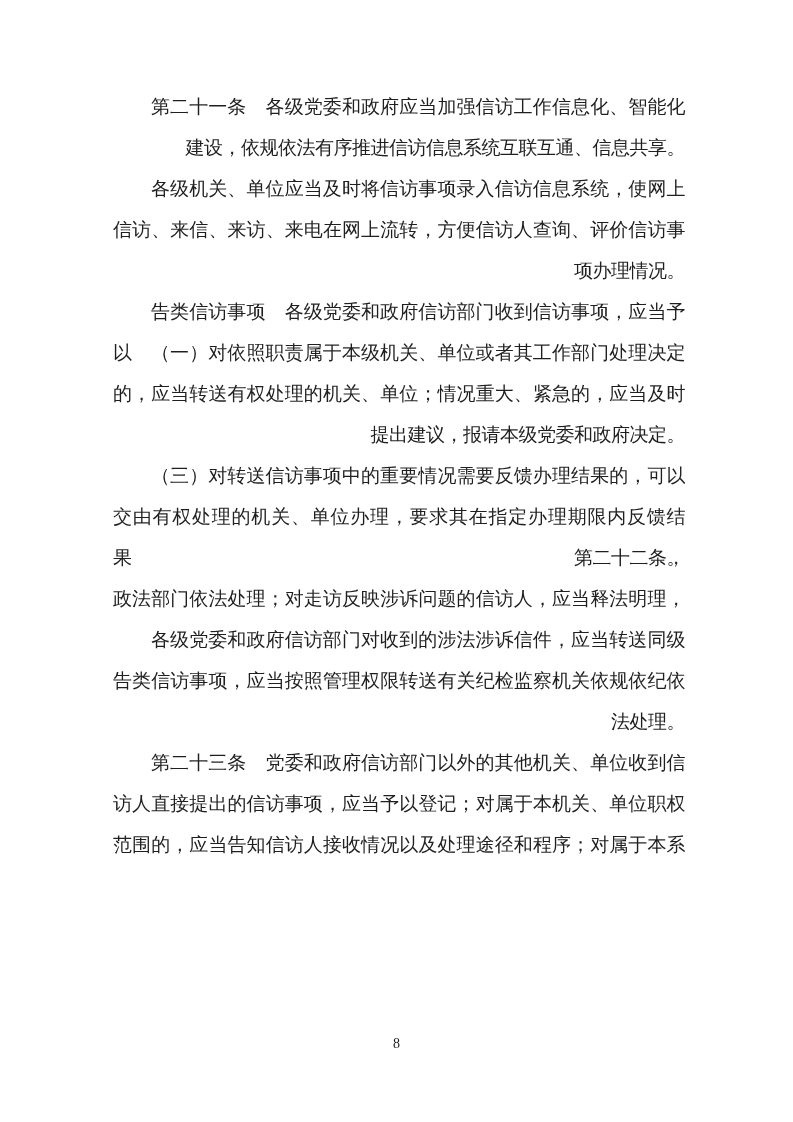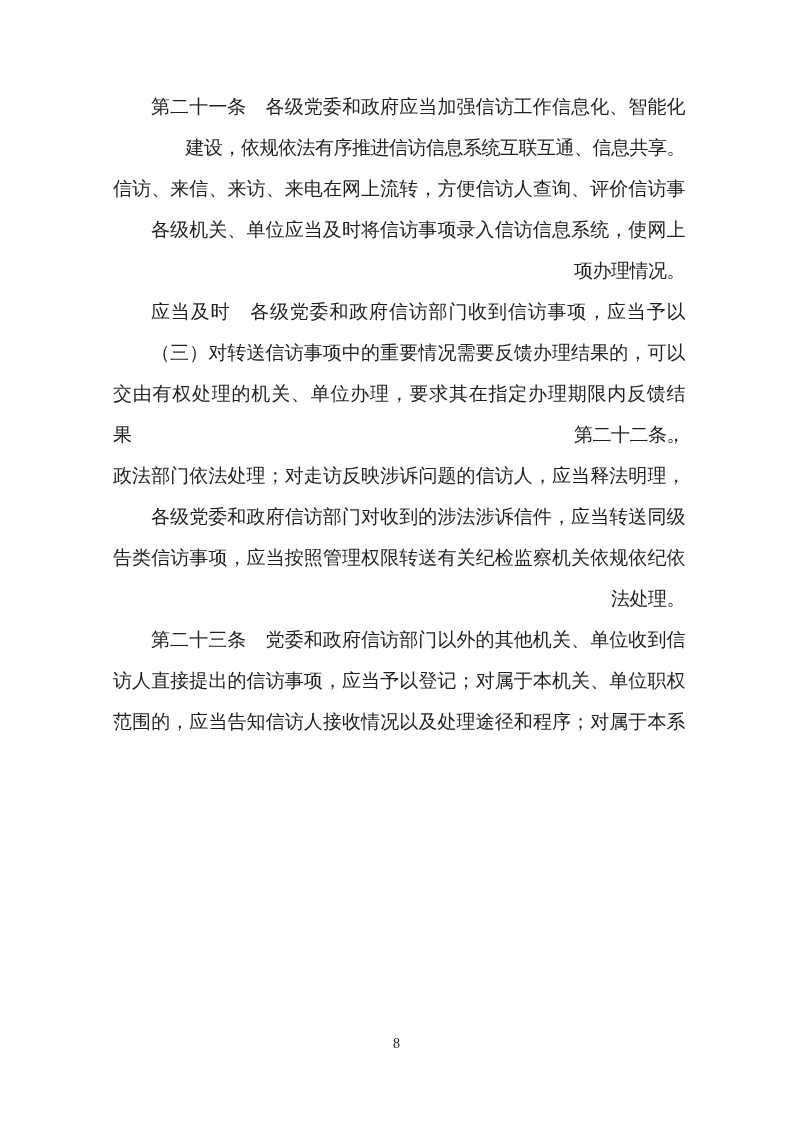--- a/index.html
+++ b/index.html
@@ -57,26 +57,31 @@
 </head>
 <body>
 
 <div class="page">
   <div class="doc-body">
       <div class="para">
         <div class="line first fill">第二十一条　各级党委和政府应当加强信访工作信息化、智能化</div>
         <div class="line">建设，依规依法有序推进信访信息系统互联互通、信息共享。</div>
       </div>
       <div class="para">
+        <div class="line first fill">各级机关、单位应当及时将信访事项录入信访信息系统，使网上</div>
         <div class="line fill">信访、来信、来访、来电在网上流转，方便信访人查询、评价信访事</div>
-        <div class="line first fill">各级机关、单位应当及时将信访事项录入信访信息系统，使网上</div>
         <div class="line">项办理情况。</div>
       </div>
       <div class="para">
-        <div class="line first fill">应当及时　各级党委和政府信访部门收到信访事项，应当予以</div>
+        <div class="line first fill">告类信访事项　各级党委和政府信访部门收到信访事项，应当予以</div>
+      </div>
+      <div class="para">
+        <div class="line first fill">（一）对依照职责属于本级机关、单位或者其工作部门处理决定</div>
+        <div class="line fill">的，应当转送有权处理的机关、单位；情况重大、紧急的，应当及时</div>
+        <div class="line">提出建议，报请本级党委和政府决定。</div>
       </div>
       <div class="para">
         <div class="line first fill">（三）对转送信访事项中的重要情况需要反馈办理结果的，可以</div>
         <div class="line fill">交由有权处理的机关、单位办理，要求其在指定办理期限内反馈结果，</div>
         <div class="line">第二十二条。</div>
       </div>
       <div class="para">
         <div class="line fill">政法部门依法处理；对走访反映涉诉问题的信访人，应当释法明理，</div>
         <div class="line first fill">各级党委和政府信访部门对收到的涉法涉诉信件，应当转送同级</div>
         <div class="line fill">告类信访事项，应当按照管理权限转送有关纪检监察机关依规依纪依</div>

